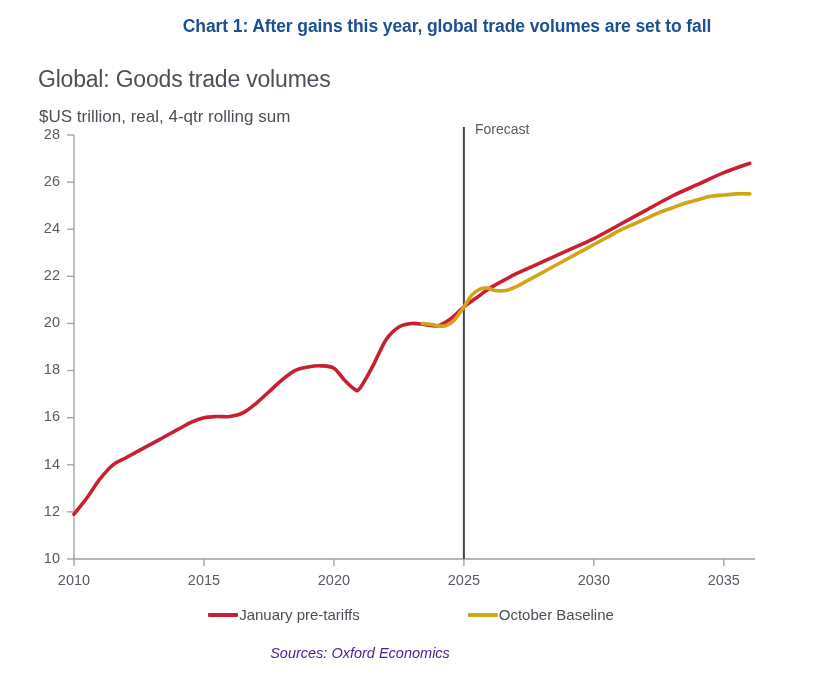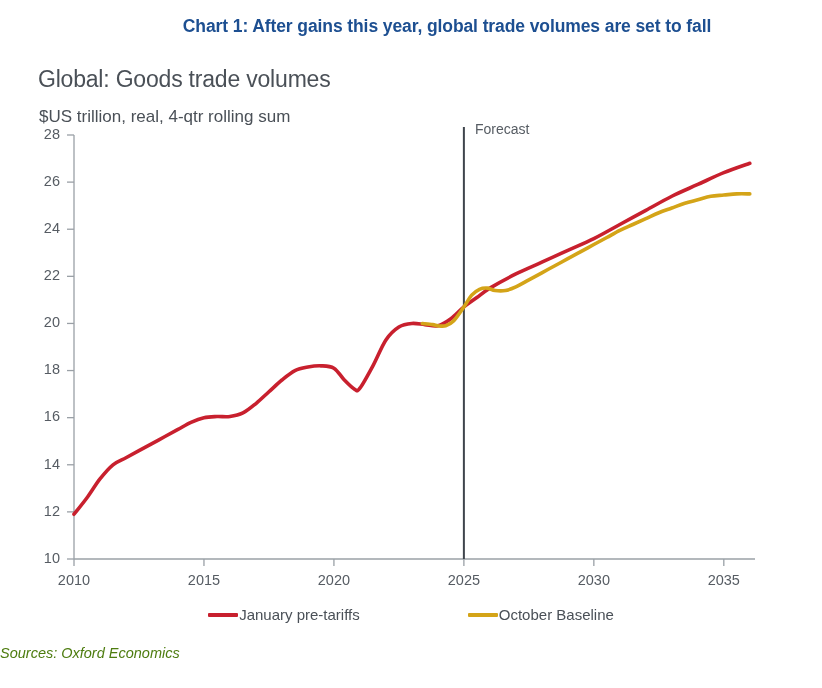--- a/index.html
+++ b/index.html
@@ -100,23 +100,24 @@
   .legend-text {
     font-size: 15px;
     color: #4a5057;
     padding-left: 1px;
   }
   .source-note {
     position: absolute;
     left: 0;
     top: 645px;
     width: 720px;
+    text-align: center;
     font-size: 14.5px;
     font-style: italic;
-    color: #4d7c0f;
+    color: #4c1d95;
   }
 </style>
 </head>
 <body>
 
 <div id="chart-root">
 
   <div class="chart-headline">Chart 1: After gains this year, global trade volumes are set to fall</div>
   <div class="chart-title">Global: Goods trade volumes</div>
   <div class="chart-subtitle">$US trillion, real, 4-qtr rolling sum</div>

